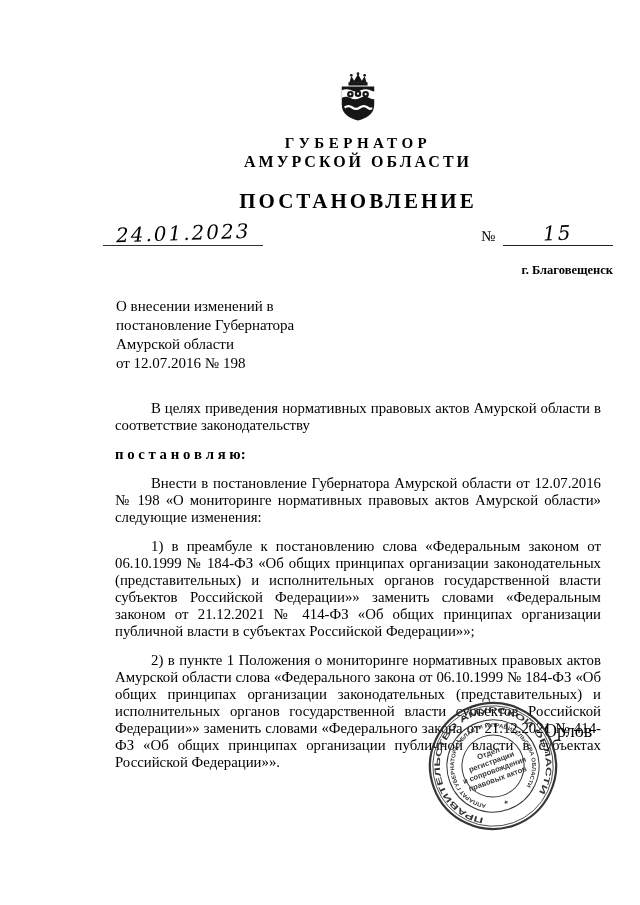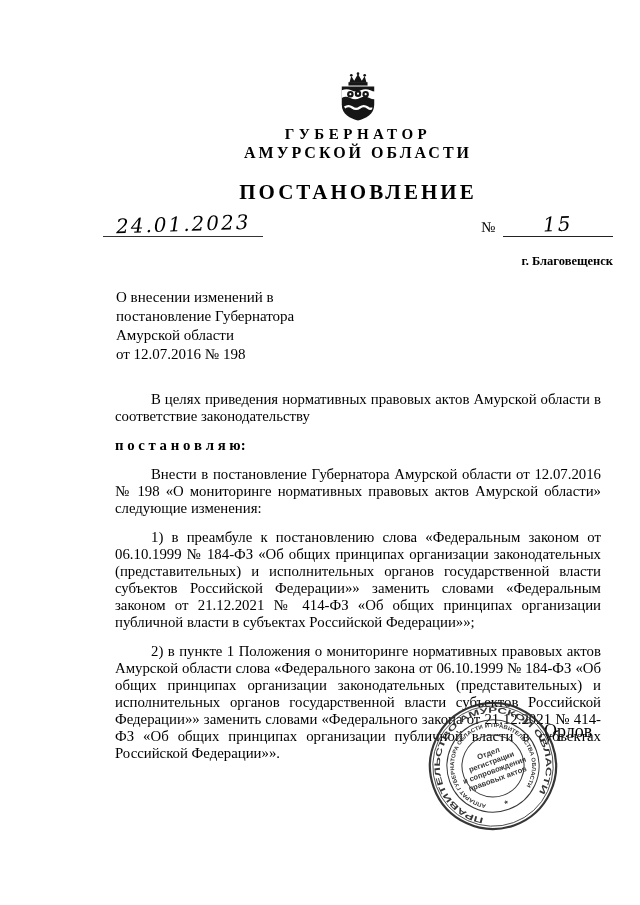--- a/index.html
+++ b/index.html
@@ -13,21 +13,21 @@
   }
   .content {
     position: absolute;
     left: 103px; top: 0;
     width: 510px;
   }
   .doc-header { text-align: center; padding-top: 72px; }
   .emblem { width: 42px; height: 50px; display: inline-block; }
   .org-line1 {
     font-size: 15px; font-weight: bold; letter-spacing: 4.5px;
-    margin-top: 0; line-height: 17px;
+    margin-top: 9px; line-height: 17px;
   }
   .org-line2 {
     font-size: 16px; font-weight: bold; letter-spacing: 3px;
     line-height: 19px;
   }
   .doc-type {
     font-size: 21px; font-weight: bold; letter-spacing: 3px;
     line-height: 23px; margin-top: 19px;
   }
   .date-row {

